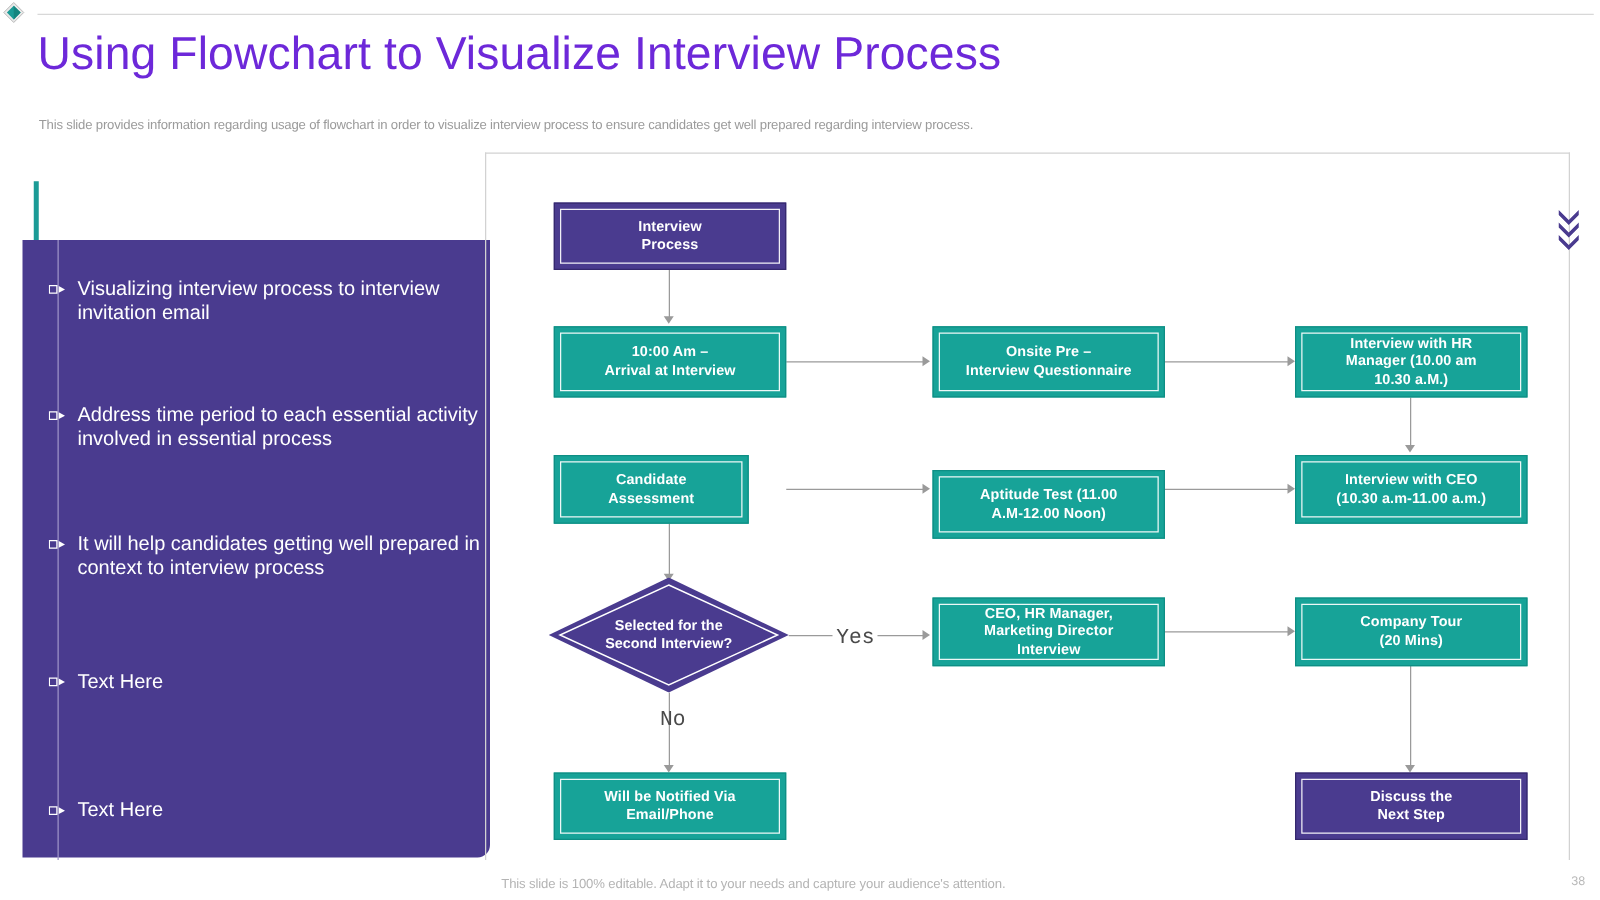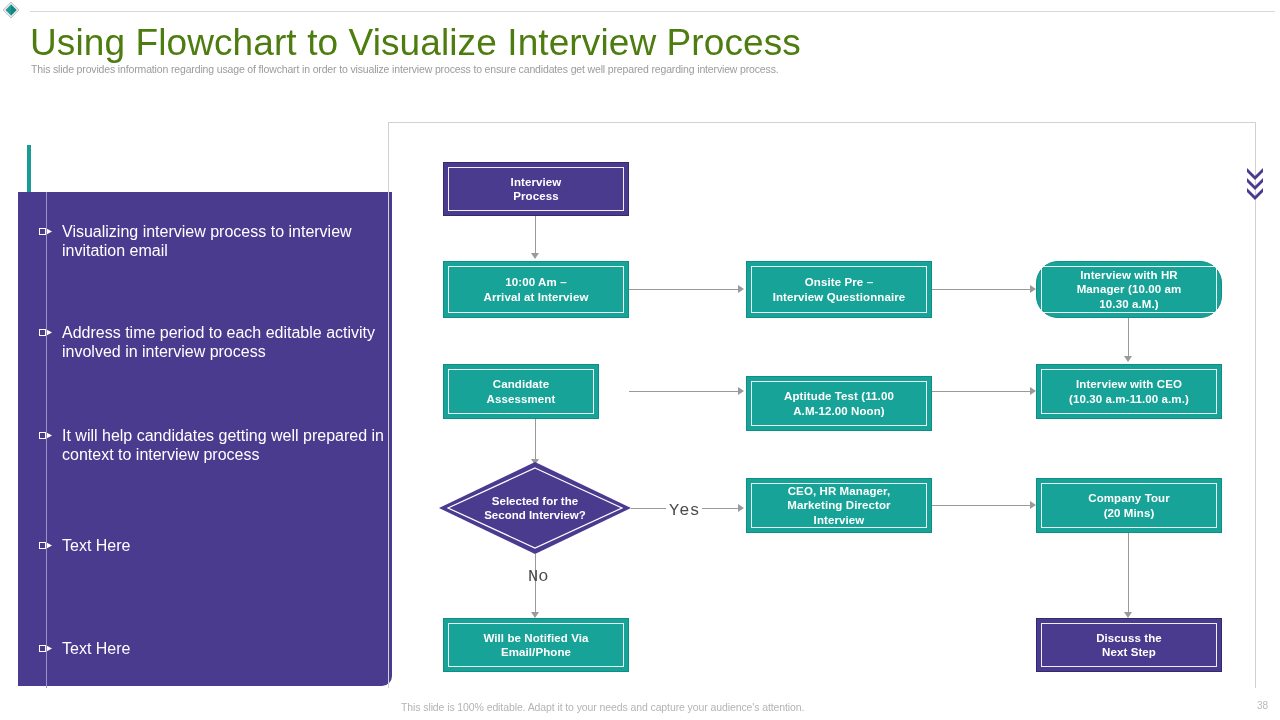--- a/index.html
+++ b/index.html
@@ -34,27 +34,27 @@
   }
 
   
   .page-title {
     position: absolute;
     left: 30px;
     top: 22px;
     font-size: 37px;
     font-weight: 300;
     letter-spacing: 0.1px;
-    color: #4d7c0f;
+    color: #6d28d9;
     white-space: nowrap;
   }
   .page-subtitle {
     position: absolute;
     left: 31px;
-    top: 63px;
+    top: 94px;
     font-size: 10.5px;
     color: #9b9b9b;
     letter-spacing: -0.15px;
     white-space: nowrap;
   }
 
   
   .accent-bar {
     position: absolute;
     left: 27px;
@@ -237,21 +237,21 @@
     <polygon points="8,1.8 13,4.5 8,7.2" fill="#ffffff"></polygon>
   </svg>
   <span class="bullet-text">Visualizing interview process to interview invitation email</span>
 </div>
 
 <div class="bullet" style="top:323px;">
   <svg class="bullet-marker" viewBox="0 0 14 9">
     <rect x="0.5" y="1.5" width="6" height="6" fill="none" stroke="#ffffff" stroke-width="1"></rect>
     <polygon points="8,1.8 13,4.5 8,7.2" fill="#ffffff"></polygon>
   </svg>
-  <span class="bullet-text">Address time period to each editable activity involved in interview process</span>
+  <span class="bullet-text">Address time period to each essential activity involved in essential process</span>
 </div>
 
 <div class="bullet" style="top:426px;">
   <svg class="bullet-marker" viewBox="0 0 14 9">
     <rect x="0.5" y="1.5" width="6" height="6" fill="none" stroke="#ffffff" stroke-width="1"></rect>
     <polygon points="8,1.8 13,4.5 8,7.2" fill="#ffffff"></polygon>
   </svg>
   <span class="bullet-text">It will help candidates getting well prepared in context to interview process</span>
 </div>
 
@@ -323,21 +323,21 @@
 <div class="node teal" style="left:443px; top:261px; width:186px; height:57px;">
   <div class="node-inner"></div>
   <span class="node-label">10:00 Am –<br>Arrival at Interview</span>
 </div>
 
 <div class="node teal" style="left:746px; top:261px; width:186px; height:57px;">
   <div class="node-inner"></div>
   <span class="node-label">Onsite Pre –<br>Interview Questionnaire</span>
 </div>
 
-<div class="node teal" style="left:1036px; top:261px; width:186px; height:57px;border-radius:22px;">
+<div class="node teal" style="left:1036px; top:261px; width:186px; height:57px;">
   <div class="node-inner"></div>
   <span class="node-label">Interview with HR<br>Manager (10.00 am<br>10.30 a.M.)</span>
 </div>
 
 <div class="node teal" style="left:443px; top:364px; width:156px; height:55px;">
   <div class="node-inner"></div>
   <span class="node-label">Candidate<br>Assessment</span>
 </div>
 
 <div class="node teal" style="left:746px; top:364px; width:186px; height:55px;margin-top:12px;">

